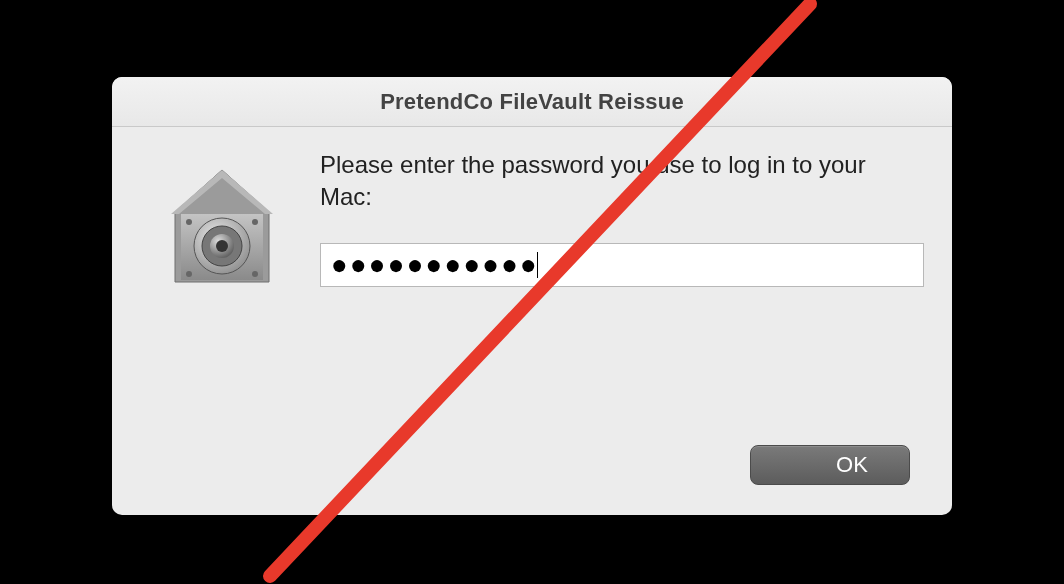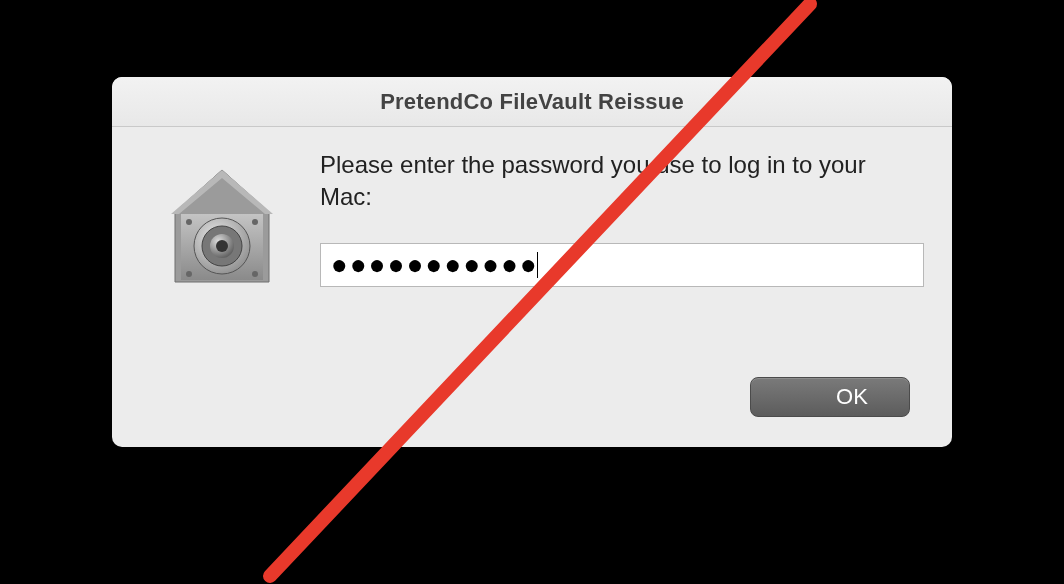--- a/index.html
+++ b/index.html
@@ -9,21 +9,21 @@
       background: #000;
       font-family: -apple-system, "Helvetica Neue", Helvetica, Arial, sans-serif;
       position: relative;
       overflow: hidden;
     }
     .dialog {
       position: absolute;
       left: 112px;
       top: 77px;
       width: 840px;
-      height: 370px;
+      height: 438px;
       background: #ececec;
       border-radius: 10px;
       box-shadow: 0 18px 40px rgba(0,0,0,0.5);
       overflow: hidden;
     }
     .titlebar {
       height: 50px;
       border-bottom: 1px solid #c9c9c9;
       display: flex;
       align-items: center;

